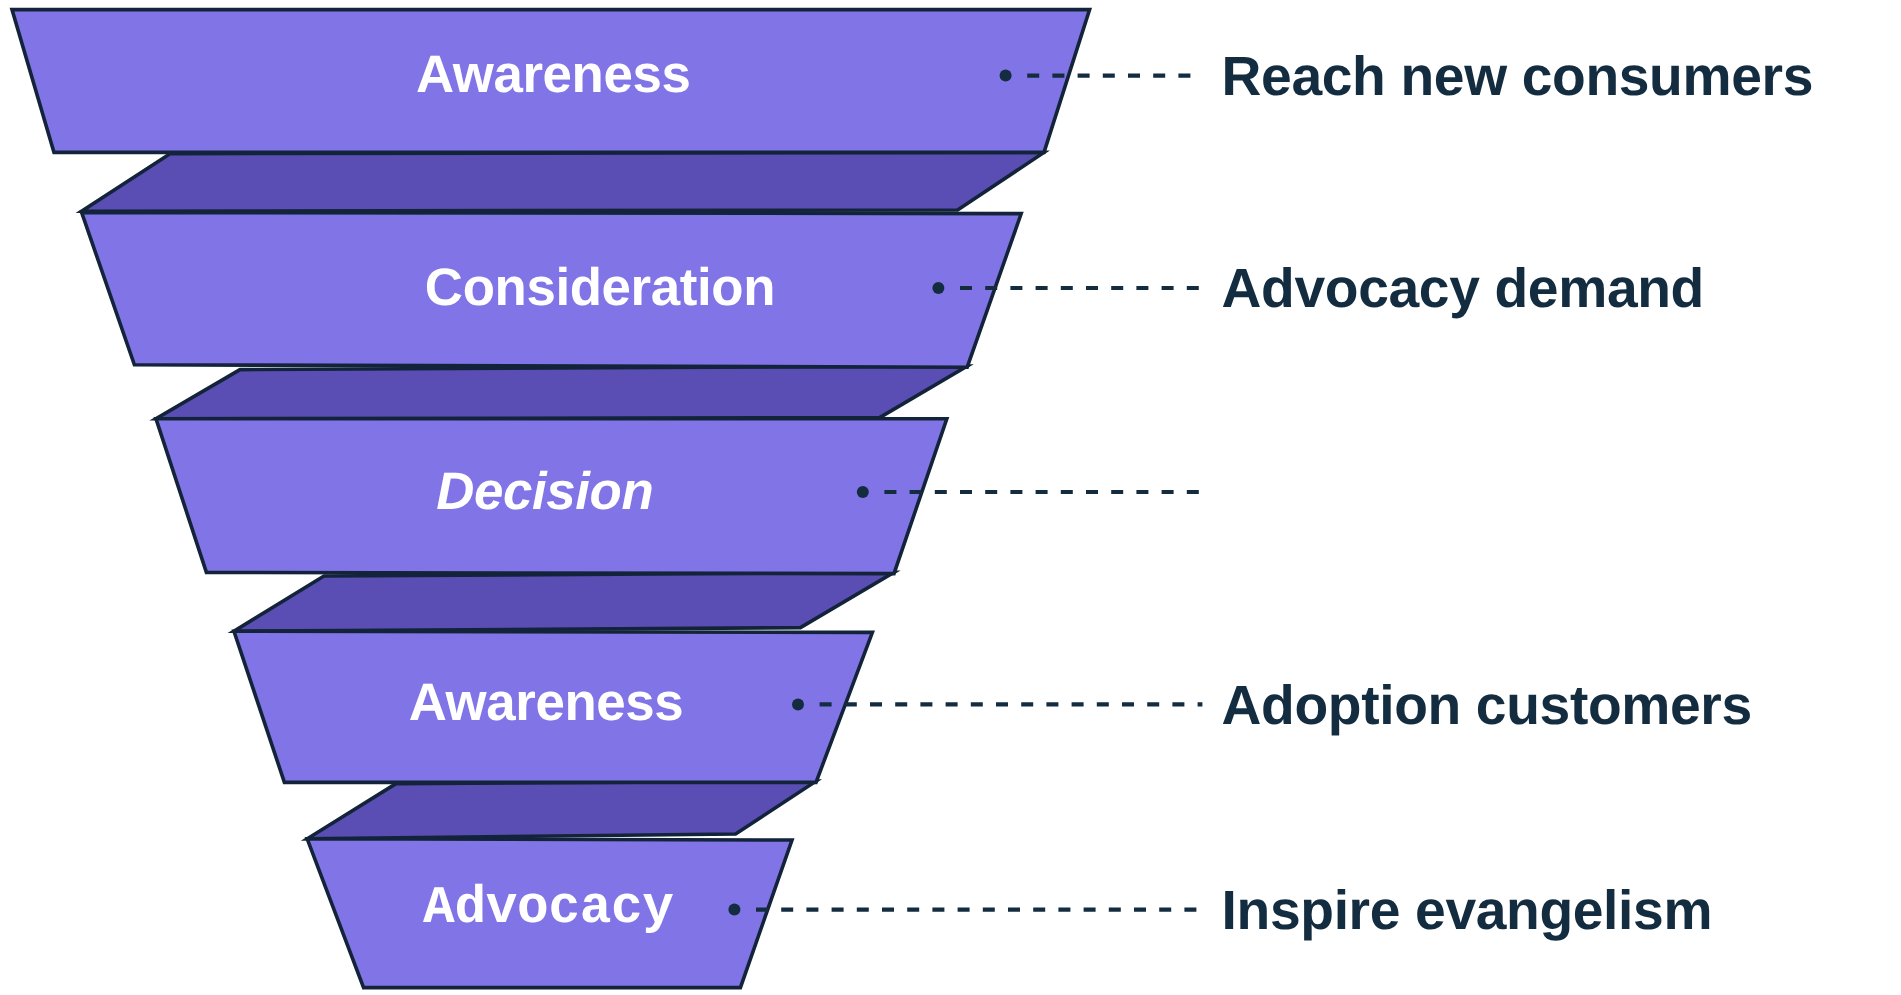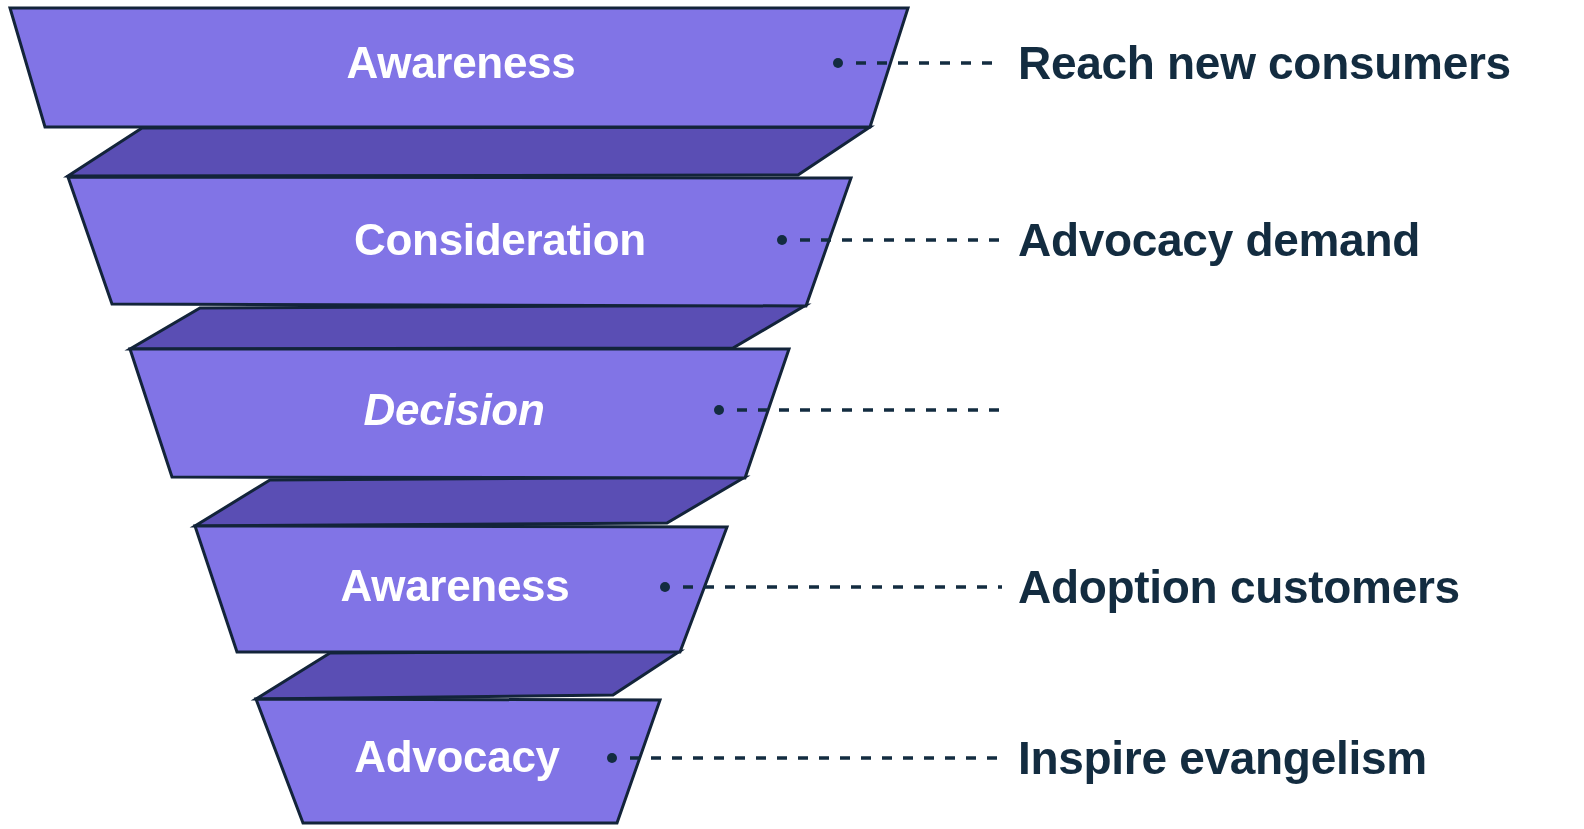--- a/index.html
+++ b/index.html
@@ -97,20 +97,20 @@
     <line class="dash" x1="683" y1="587" x2="1002" y2="587"></line>
 
     <circle class="dot" cx="612" cy="758" r="5"></circle>
     <line class="dash" x1="630" y1="758" x2="1002" y2="758"></line>
   </svg>
 
   <div class="stage-label" style="left:461px; top:63px;">Awareness</div>
   <div class="stage-label" style="left:456px; top:240px;margin-left:44px;">Consideration</div>
   <div class="stage-label" style="left:454px; top:410px;font-style:italic;">Decision</div>
   <div class="stage-label" style="left:455px; top:586px;">Awareness</div>
-  <div class="stage-label" style="left:457px; top:757px;">Advocacy</div>
+  <div class="stage-label" style="left:457px; top:757px;font-family:Liberation Mono, monospace;">Advocacy</div>
 
   <div class="function-label" style="top:63px;">Reach new consumers</div>
   <div class="function-label" style="top:240px;">Advocacy demand</div>
   <div class="function-label" style="top:587px;">Adoption customers</div>
   <div class="function-label" style="top:758px;text-align:right;">Inspire evangelism</div>
 
 </div>
 
 </body></html>

